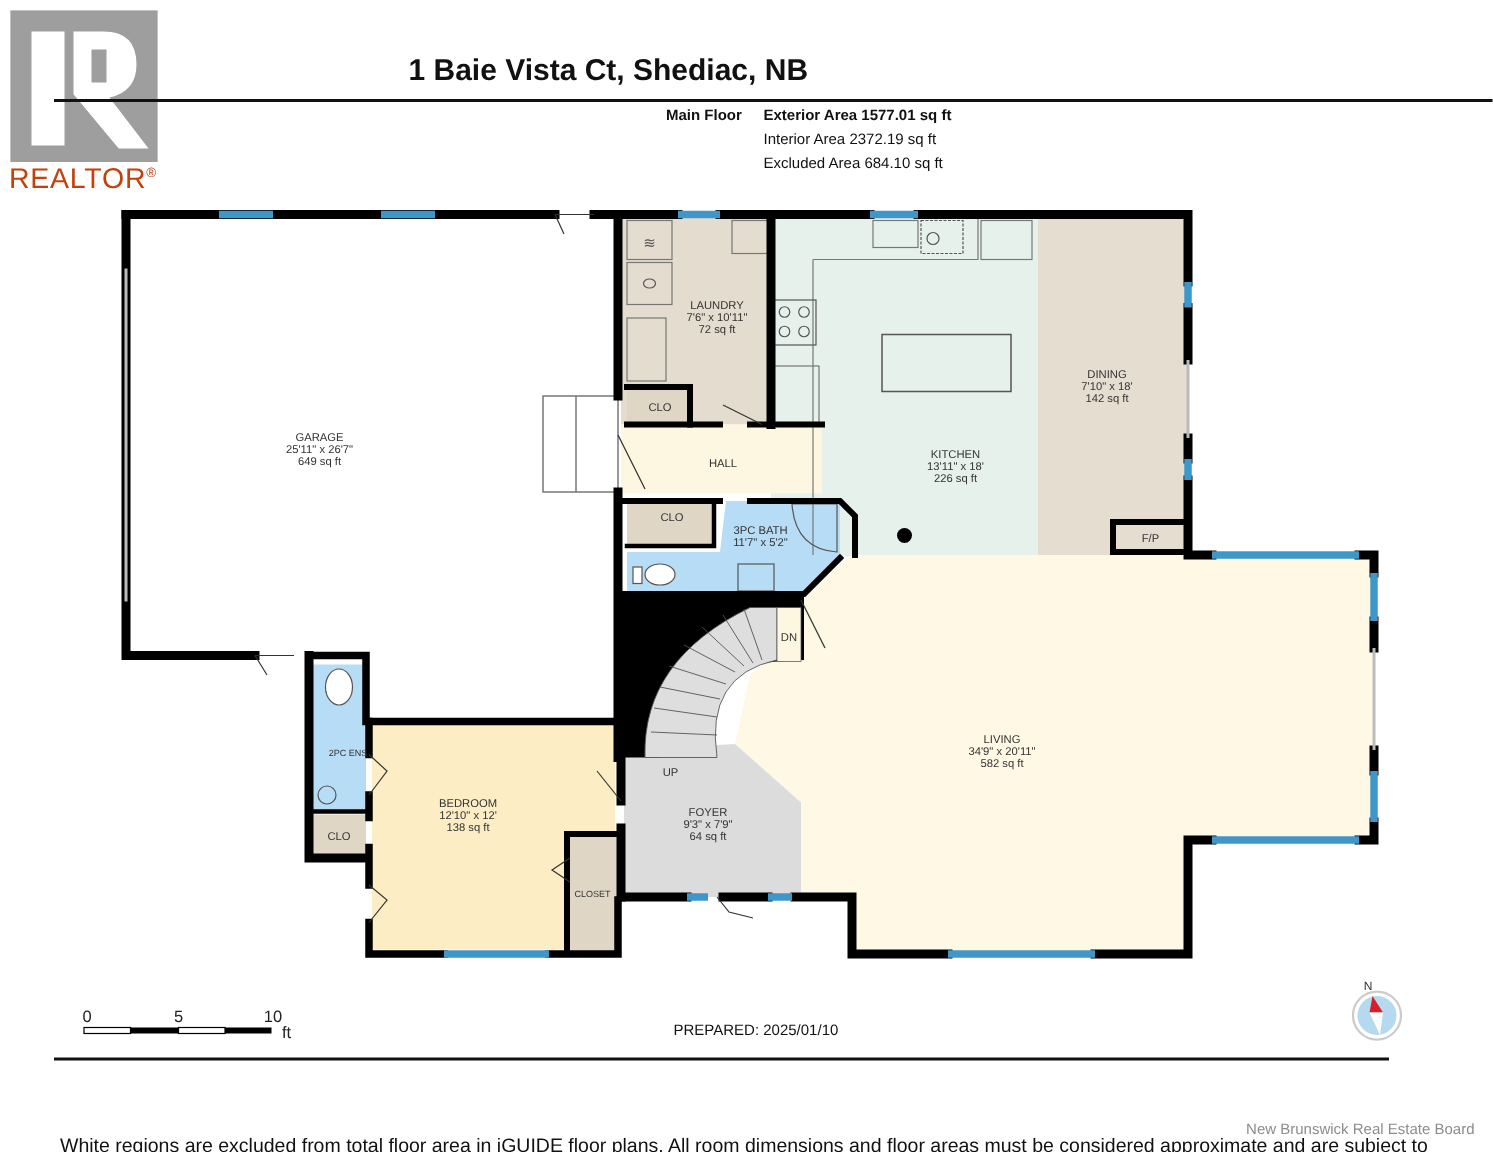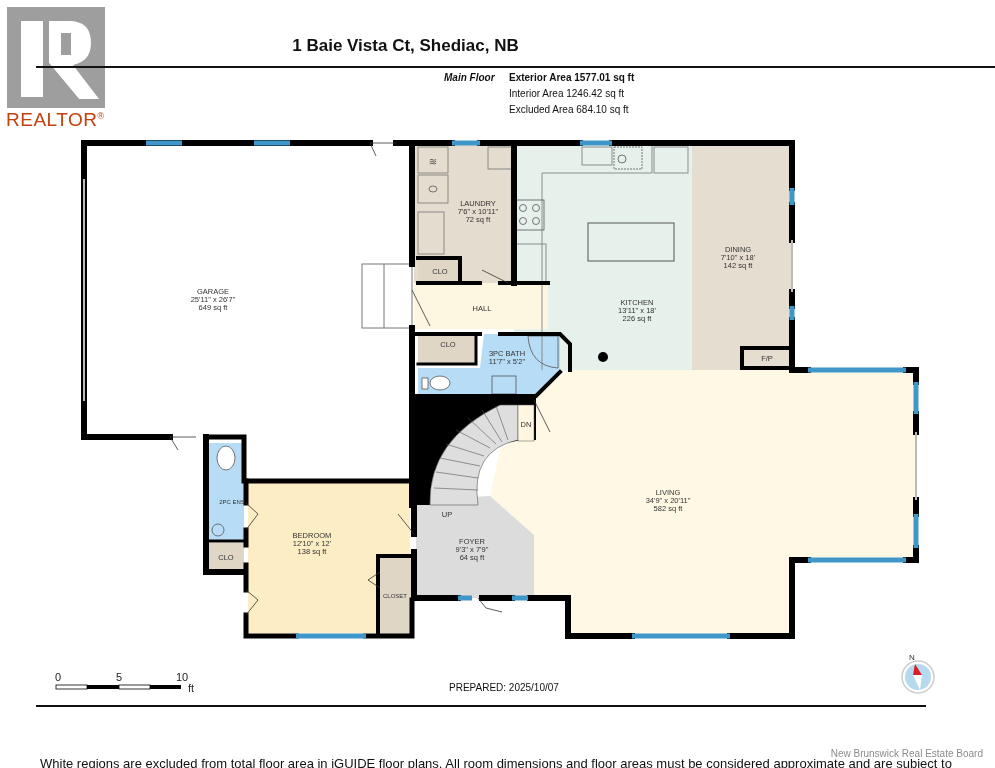--- a/index.html
+++ b/index.html
@@ -1,23 +1,23 @@
 <!DOCTYPE html>
 <html><head>
 <meta charset="utf-8">
 <style>
   html, body { margin: 0; padding: 0; background: #ffffff; }
   body { width: 995px; height: 768px; position: relative; overflow: hidden; font-family: "Liberation Sans", sans-serif; color: #111; }
   .abs { position: absolute; }
   .logo { left: 7px; top: 7px; width: 98px; height: 101px; background: #9e9e9e; }
   .logo-text { left: 6px; top: 109px; font-size: 19px; color: #c2410c; letter-spacing: 0.5px; }
   .logo-text sup { font-size: 9px; }
-  .title { left: 0; width: 811px; top: 36px; text-align: center; font-size: 17px; font-weight: bold; color: #111; }
+  .title { left: 0; width: 811px; top: 36px; text-align: center; font-size: 20px; font-weight: bold; color: #111; }
   .title-rule { left: 36px; top: 66px; width: 960px; height: 2px; background: #111; }
-  .floor-label { left: 444px; top: 72px; font-size: 10px; font-weight: bold; font-style: italic; }
+  .floor-label { left: 444px; top: 72px; font-size: 10px; font-weight: bold; }
   .area-line { left: 509px; font-size: 10px; color: #111; }
   .plan { left: 0; top: 0; }
   .room-text { font-family: "Liberation Sans", sans-serif; font-size: 7.5px; fill: #333; text-anchor: middle; }
   .lbl { font-family: "Liberation Sans", sans-serif; font-size: 7.5px; fill: #333; text-anchor: middle; }
   .prepared { left: 449px; top: 682px; font-size: 10px; }
   .footer-rule { left: 36px; top: 705px; width: 890px; height: 2px; background: #111; }
   .disclaimer { left: 40px; top: 756px; font-size: 13px; color: #111; }
   .board { right: 12px; top: 748px; font-size: 10px; color: #8c8c8c; }
 </style>
 </head>
@@ -32,21 +32,21 @@
     <rect x="54" y="26" width="10" height="22" fill="#9e9e9e"></rect>
   </svg>
 </div>
 <div class="abs logo-text"><span>REALTOR</span><sup>®</sup></div>
 
 <div class="abs title">1 Baie Vista Ct, Shediac, NB</div>
 <div class="abs title-rule"></div>
 
 <div class="abs floor-label">Main Floor</div>
 <div class="abs area-line" style="top:72px;font-weight:bold;">Exterior Area 1577.01 sq ft</div>
-<div class="abs area-line" style="top:88px;">Interior Area 1246.42 sq ft</div>
+<div class="abs area-line" style="top:88px;">Interior Area 2372.19 sq ft</div>
 <div class="abs area-line" style="top:104px;text-align:center;">Excluded Area 684.10 sq ft</div>
 
 <svg class="abs plan" width="995" height="768" viewBox="0 0 995 768">
 
   <rect x="84" y="143" width="330" height="294" fill="#ffffff"></rect>
   <rect x="414" y="143" width="100" height="140" fill="#e4dcce"></rect>
   <rect x="514" y="143" width="178" height="228" fill="#e6f1ec"></rect>
   <rect x="692" y="143" width="100" height="228" fill="#e6ddd1"></rect>
   <rect x="414" y="283" width="134" height="46" fill="#fdf6e0"></rect>
   <rect x="418" y="334" width="58" height="30" fill="#e0d6c6"></rect>
@@ -233,16 +233,16 @@
 
   <g>
     <circle cx="918" cy="677" r="16" fill="#fff" stroke="#ccc" stroke-width="1.5"></circle>
     <circle cx="918" cy="677" r="13" fill="#b5d9ee"></circle>
     <polygon points="915,664 922,675 913,675" fill="#d81e2b"></polygon>
     <polygon points="913,675 922,675 920,690" fill="#fff"></polygon>
     <text x="912" y="660" font-size="8" fill="#333" text-anchor="middle">N</text>
   </g>
 </svg>
 
-<div class="abs prepared">PREPARED: 2025/10/07</div>
+<div class="abs prepared">PREPARED: 2025/01/10</div>
 <div class="abs footer-rule"></div>
 <div class="abs disclaimer">White regions are excluded from total floor area in iGUIDE floor plans. All room dimensions and floor areas must be considered approximate and are subject to independent verification.</div>
 <div class="abs board">New Brunswick Real Estate Board</div>
 
 </body></html>

